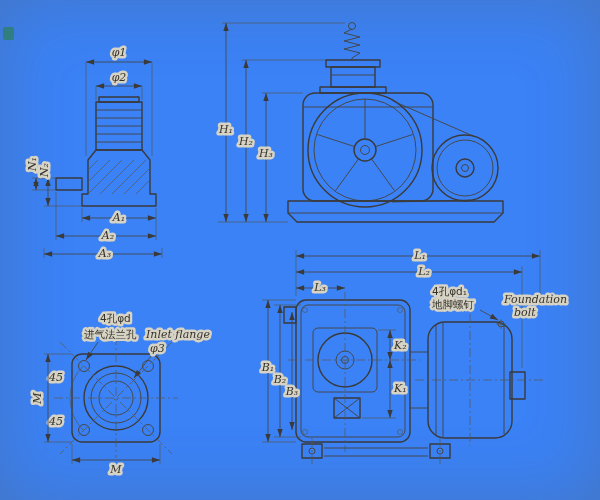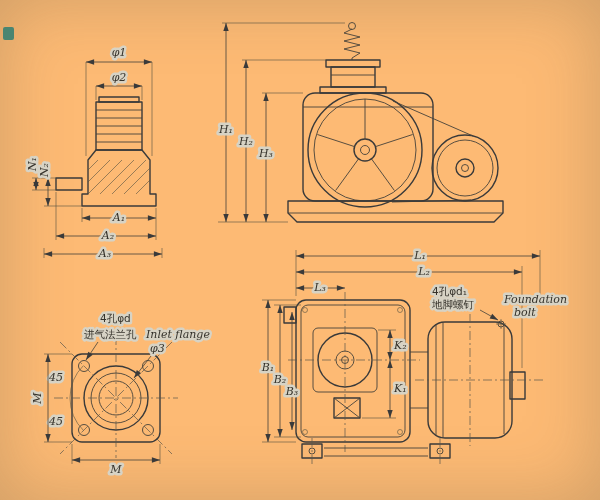--- a/index.html
+++ b/index.html
@@ -1,16 +1,16 @@
 <!DOCTYPE html>
 <html><head>
 <meta charset="utf-8">
 <style>
   html,body{margin:0;padding:0;background:#b8b4a6}
-  .stage{position:relative;width:600px;height:500px;background:#fdba74;overflow:hidden;
+  .stage{position:relative;width:600px;height:500px;background:#3b82f6;overflow:hidden;
          box-shadow:inset 0 0 70px rgba(90,85,68,.28)}
   .artifact{position:absolute;left:3px;top:27px;width:11px;height:13px;background:#2f7f72;
             opacity:.85;border-radius:2px;filter:blur(.6px)}
   svg{position:absolute;left:0;top:0}
   text{font-family:"DejaVu Serif","Liberation Serif",serif;font-size:11px;fill:#35322b;font-style:italic}
   .cjk{font-style:normal;font-family:"DejaVu Sans","Liberation Sans",sans-serif;font-size:10.5px}
   .halo{paint-order:stroke fill;stroke:#d7d3c5;stroke-width:5px;stroke-linejoin:round}
   .out{fill:none;stroke:#3a3a3a;stroke-width:1.4;stroke-linejoin:round;stroke-linecap:round}
   .thin{fill:none;stroke:#45423a;stroke-width:.9}
   .xthin{fill:none;stroke:#56523f;stroke-width:.6}

